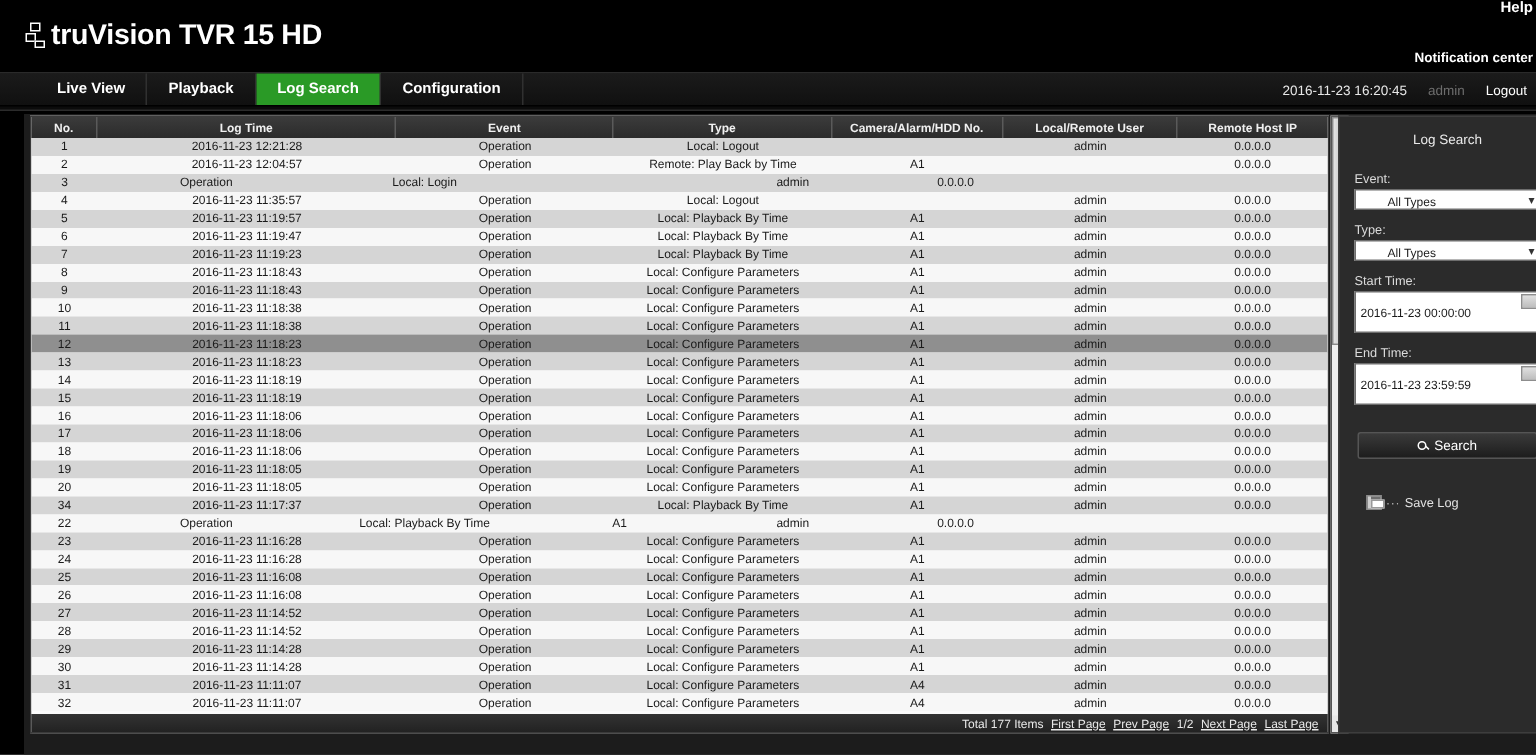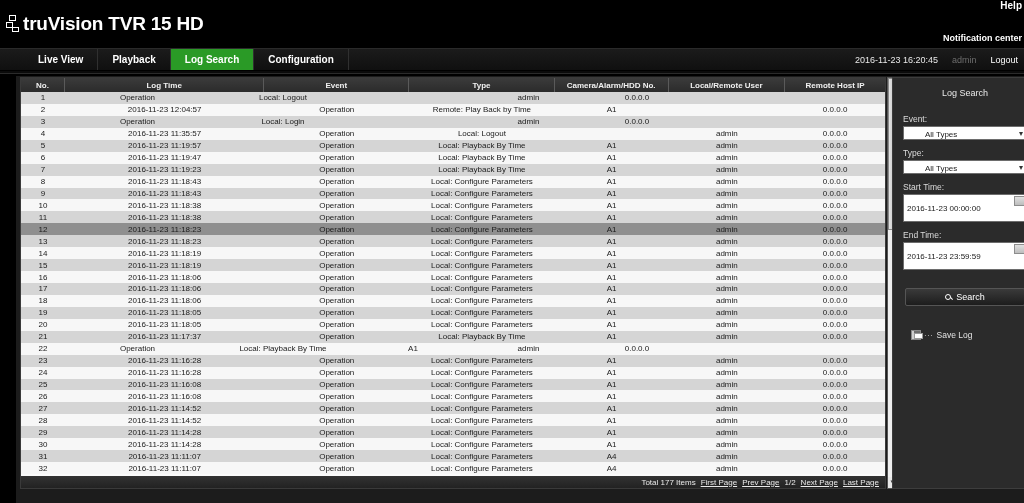--- a/index.html
+++ b/index.html
@@ -10,21 +10,21 @@
     overflow: hidden;
   }
   .app { position: relative; width: 1024px; height: 503px; background: #000; }
 
   
   .topbar {
     position: absolute; left: 0; top: 0; width: 1024px; height: 48px;
     background: #000;
   }
   .brand {
-    position: absolute; left: 6px; top: 14px;
+    position: absolute; left: 17px; top: 14px;
     display: flex; align-items: center; gap: 2px;
   }
   .brand-logo {
     width: 14px; height: 18px; position: relative; display: inline-block;
     margin-right: 1px;
   }
   .brand-logo .bx {
     position: absolute; border: 1.4px solid #fff; background: #000;
   }
   .brand-logo .b1 { width: 7px; height: 6px; left: 3px; top: 0px; }
@@ -257,20 +257,21 @@
         <div class="th c-time">Log Time</div>
         <div class="th c-event">Event</div>
         <div class="th c-type">Type</div>
         <div class="th c-cam">Camera/Alarm/HDD No.</div>
         <div class="th c-user">Local/Remote User</div>
         <div class="th c-ip">Remote Host IP</div>
       </div>
       <div class="tbody" id="tbody">
           <div class="trow odd">
             <div class="td c-no">1</div>
+            <div class="td c-time">2016-11-23 12:21:28</div>
             <div class="td c-event">Operation</div>
             <div class="td c-type">Local: Logout</div>
             <div class="td c-cam"></div>
             <div class="td c-user">admin</div>
             <div class="td c-ip">0.0.0.0</div>
           </div>
           <div class="trow even">
             <div class="td c-no">2</div>
             <div class="td c-time">2016-11-23 12:04:57</div>
             <div class="td c-event">Operation</div>
@@ -434,21 +435,21 @@
           <div class="trow even">
             <div class="td c-no">20</div>
             <div class="td c-time">2016-11-23 11:18:05</div>
             <div class="td c-event">Operation</div>
             <div class="td c-type">Local: Configure Parameters</div>
             <div class="td c-cam">A1</div>
             <div class="td c-user">admin</div>
             <div class="td c-ip">0.0.0.0</div>
           </div>
           <div class="trow odd">
-            <div class="td c-no">21</div>
+            <div class="td c-no">34</div>
             <div class="td c-time">2016-11-23 11:17:37</div>
             <div class="td c-event">Operation</div>
             <div class="td c-type">Local: Playback By Time</div>
             <div class="td c-cam">A1</div>
             <div class="td c-user">admin</div>
             <div class="td c-ip">0.0.0.0</div>
           </div>
           <div class="trow even">
             <div class="td c-no">22</div>
             <div class="td c-event">Operation</div>

